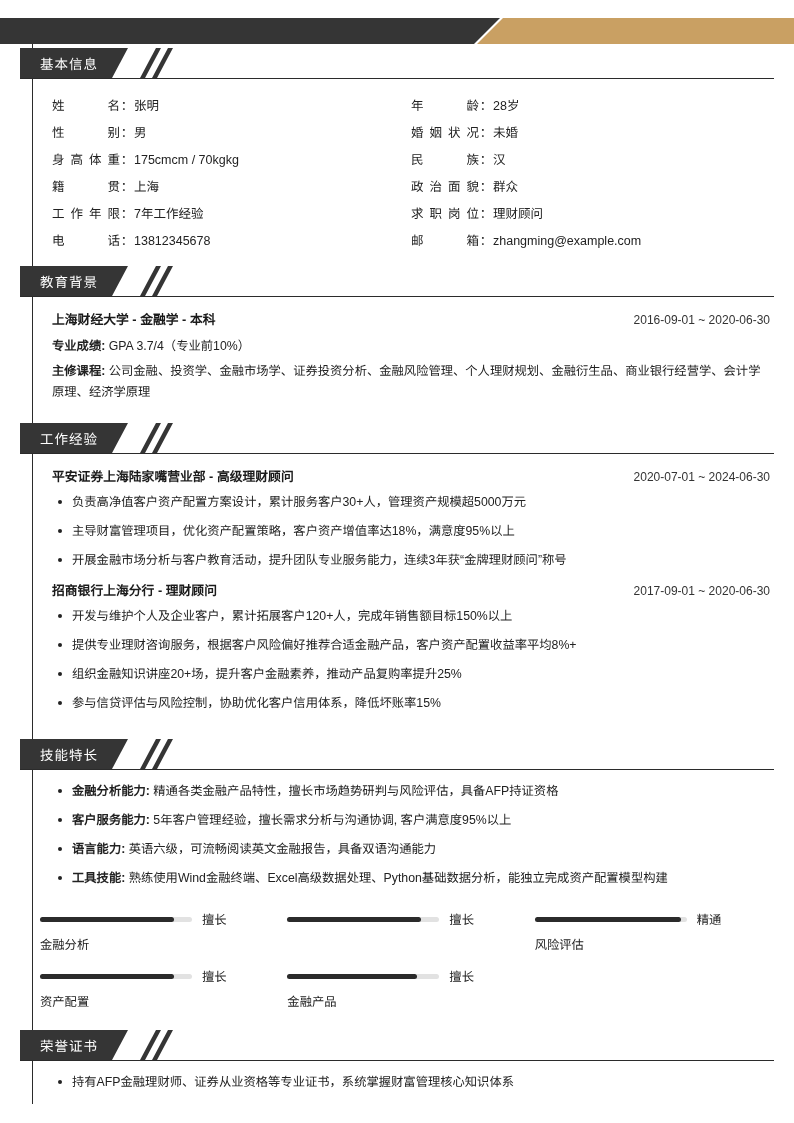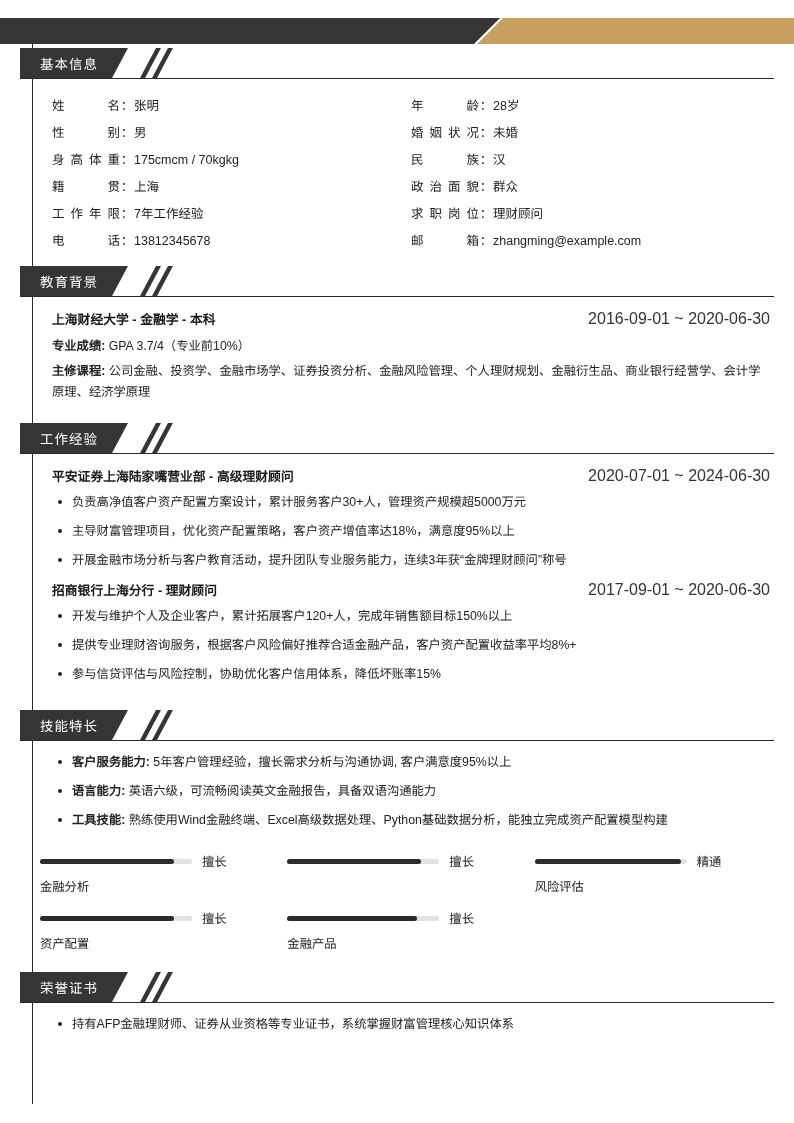--- a/index.html
+++ b/index.html
@@ -156,21 +156,21 @@
     justify-content: space-between;
     align-items: baseline;
     margin-bottom: 8px;
   }
   .entry-title {
     font-size: 12.8px;
     font-weight: bold;
     color: #1b1b1b;
   }
   .entry-date {
-    font-size: 16px;
+    font-size: 12px;
     color: #333;
     white-space: nowrap;
   }
   .entry-line {
     font-size: 12.3px;
     line-height: 21px;
     margin-bottom: 4px;
   }
   .entry-line b { font-weight: bold; }
 
@@ -405,20 +405,21 @@
         </div>
 
         <div class="entry entry-sub">
           <div class="entry-head">
             <div class="entry-title">招商银行上海分行 - 理财顾问</div>
             <div class="entry-date">2017-09-01 ~ 2020-06-30</div>
           </div>
           <ul class="bullets">
             <li>开发与维护个人及企业客户，累计拓展客户120+人，完成年销售额目标150%以上</li>
             <li>提供专业理财咨询服务，根据客户风险偏好推荐合适金融产品，客户资产配置收益率平均8%+</li>
+            <li>组织金融知识讲座20+场，提升客户金融素养，推动产品复购率提升25%</li>
             <li>参与信贷评估与风险控制，协助优化客户信用体系，降低坏账率15%</li>
           </ul>
         </div>
 
       </div>
     </div>
 
     <div class="gap-sm"></div>
 
     <div class="section">
@@ -430,20 +431,23 @@
           <i class="s1"></i>
             <i class="s2"></i>
         </div>
       </div>
       <div class="sec-underline-wrap">
           <div class="sec-underline"></div>
         </div>
 
       <div class="sec-body" style="padding-bottom:0;">
         <ul class="bullets">
+          <li>
+            <b>金融分析能力:</b><span> 精通各类金融产品特性，擅长市场趋势研判与风险评估，具备AFP持证资格</span>
+          </li>
           <li>
             <b>客户服务能力:</b><span> 5年客户管理经验，擅长需求分析与沟通协调, 客户满意度95%以上</span>
           </li>
           <li>
             <b>语言能力:</b><span> 英语六级，可流畅阅读英文金融报告，具备双语沟通能力</span>
           </li>
           <li>
             <b>工具技能:</b><span> 熟练使用Wind金融终端、Excel高级数据处理、Python基础数据分析，能独立完成资产配置模型构建</span>
           </li>
         </ul>

